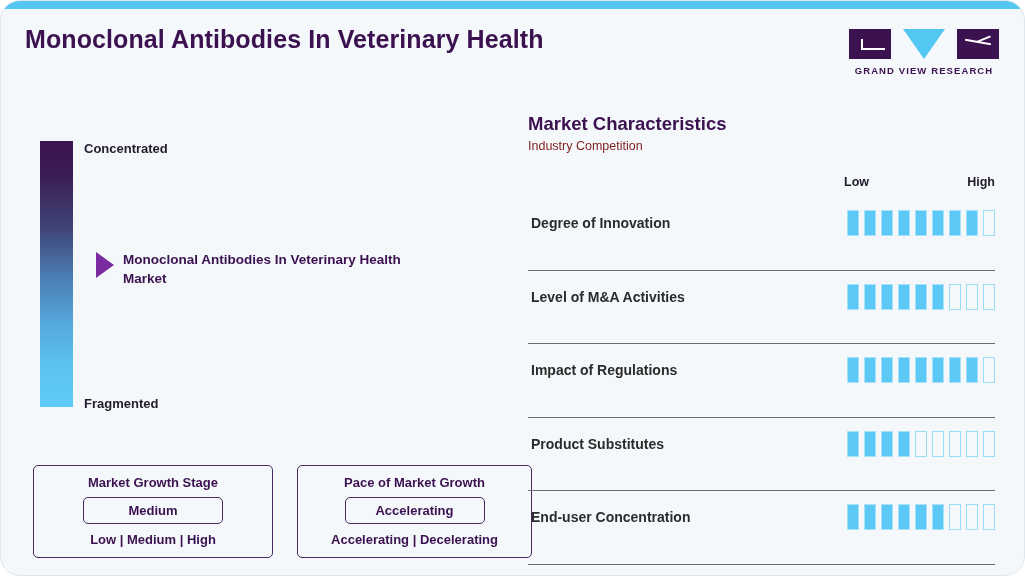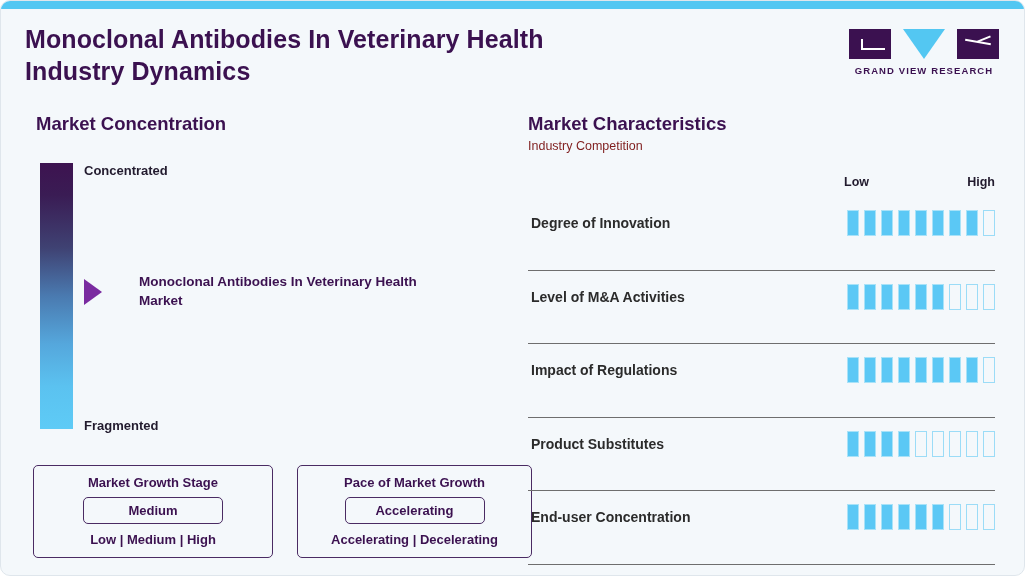--- a/index.html
+++ b/index.html
@@ -9,21 +9,21 @@
   }
   body {
     font-family: "Liberation Sans", sans-serif;
   }
   #page {
     position: relative;
     width: 1025px;
     height: 576px;
     background: #f4f8fb;
     border: 1px solid #dfe6ec;
-    border-radius: 10px;
+    border-radius: 20px;
     box-sizing: border-box;
     overflow: hidden;
   }
   #accent-bar {
     position: absolute;
     top: 0; left: 0;
     width: 100%;
     height: 8px;
     background: #53c7f2;
   }
@@ -146,25 +146,24 @@
     left: 48px;
     font-size: 13px;
     color: #221b2e;
     font-weight: bold;
   }
   #label-concentrated { top: 0px; }
   #label-fragmented  { bottom: 0px; }
 
   #marker {
     position: absolute;
-    left: 48px;
+    left: 60px;
     top: 121px;
     display: flex;
-    align-items: center;
-    gap: 28px;
+    align-items: flex-start;
   }
   #marker-arrow {
     width: 0; height: 0;
     border-top: 13px solid transparent;
     border-bottom: 13px solid transparent;
     border-left: 18px solid #7a2ba0;
     margin-top: 1px;
   }
   #marker-label {
     margin-left: 9px;
@@ -267,35 +266,33 @@
 </head>
 <body>
 
 <div id="page">
 
   <div id="accent-bar"></div>
 
   <div id="header">
     <h1 id="title">
       <span>Monoclonal Antibodies In Veterinary Health</span><br>
-      <span>Industry Dynamics</span>
     </h1>
   </div>
 
   <div id="logo">
     <div id="logo-marks">
       <div class="logo-block left"></div>
       <div id="logo-triangle"></div>
       <div class="logo-block right"></div>
     </div>
     <div id="logo-text">GRAND VIEW RESEARCH</div>
   </div>
 
   <div id="left-panel">
-    <h2 class="section-title">Market Concentration</h2>
 
     <div id="concentration-graphic">
       <div id="gradient-bar"></div>
       <div class="scale-label" id="label-concentrated">Concentrated</div>
       <div class="scale-label" id="label-fragmented">Fragmented</div>
 
       <div id="marker" style="top: 110.36px;">
         <div id="marker-arrow"></div>
         <div id="marker-label">Monoclonal Antibodies In Veterinary Health Market</div>
       </div>

